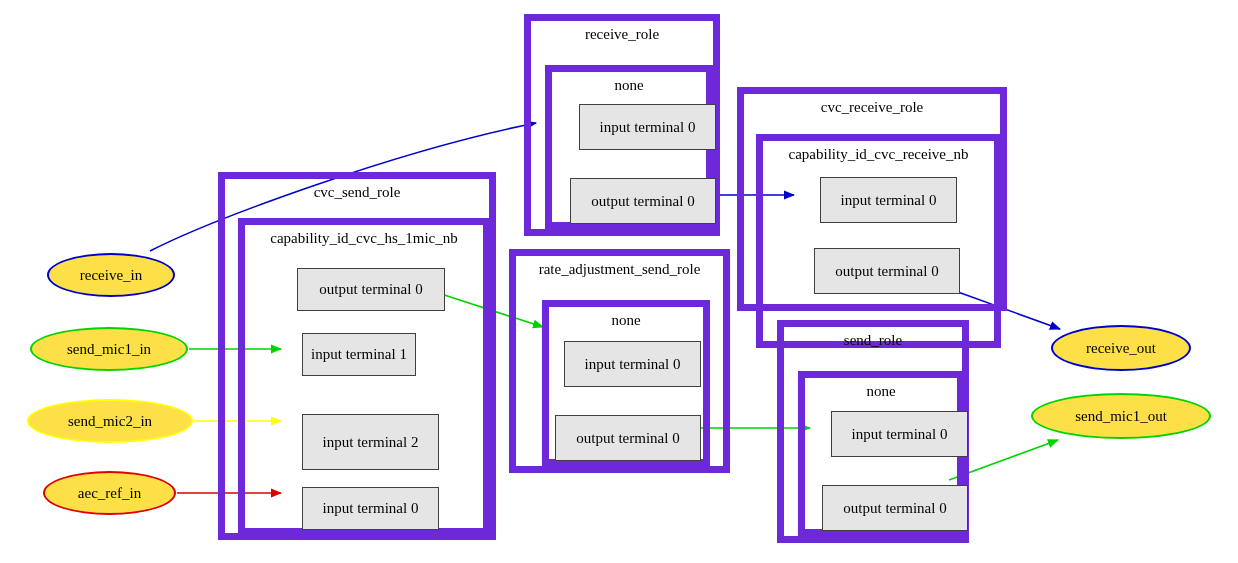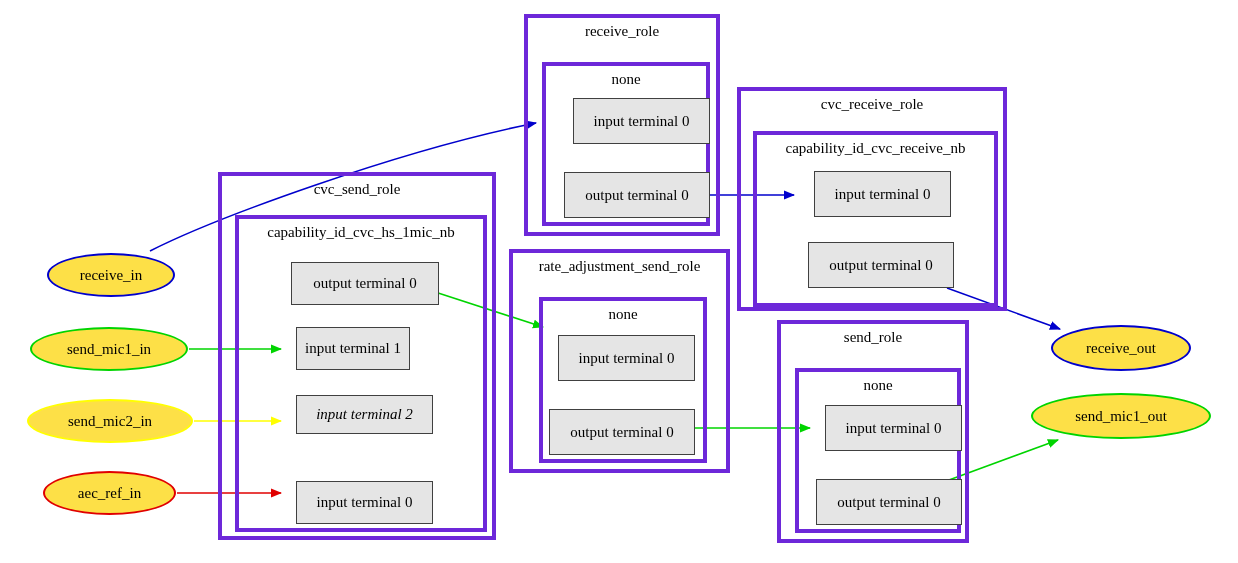--- a/index.html
+++ b/index.html
@@ -1,20 +1,20 @@
 <!DOCTYPE html>
 <html><head>
 <meta charset="utf-8">
 <style>
   html,body{margin:0;padding:0;background:#ffffff;}
   body{width:1238px;height:563px;font-family:"Liberation Serif",serif;}
   #canvas{position:relative;width:1238px;height:563px;overflow:hidden;background:#fff;}
   #edges{position:absolute;left:0;top:0;width:1238px;height:563px;pointer-events:none;}
 
-  .cluster{position:absolute;border:4px solid #6d28d9;background:transparent;box-sizing:border-box;}
+  .cluster{position:absolute;border:7px solid #6d28d9;background:transparent;box-sizing:border-box;}
   .cluster-label{position:absolute;top:5px;left:0;width:100%;text-align:center;font-size:15px;color:#000;white-space:nowrap;}
   .terminal{position:absolute;border:1px solid #404040;box-sizing:border-box;background:#e5e5e5;
             display:flex;align-items:center;justify-content:center;font-size:15px;color:#000;white-space:nowrap;}
 
   .node{position:absolute;display:flex;align-items:center;justify-content:center;
         font-size:15px;color:#000;white-space:nowrap;box-sizing:border-box;}
   .ellipse{border-radius:50%;border:2px solid #000;background:#fde047;}
   .e-blue{border-color:#0000cc;}
   .e-green{border-color:#00d400;}
   .e-yellow{border-color:#ffff00;}
@@ -55,34 +55,34 @@
     <div class="cluster-label">receive_role</div>
     <div class="cluster" id="cl-receive_role-inner" style="left: 14px; top: 44px; width: 168px; height: 164px;">
       <div class="cluster-label">none</div>
       <div class="terminal" id="t-receive_role_in0" style="left: 27px; top: 32px; width: 137px; height: 46px;">input terminal 0</div>
       <div class="terminal" id="t-receive_role_out0" style="left: 18px; top: 106px; width: 146px; height: 46px;">output terminal 0</div>
     </div>
   </div>
 
   <div class="cluster" id="cl-cvc_receive_role" style="left: 737px; top: 87px; width: 270px; height: 224px; font-family: Liberation Serif, serif;">
     <div class="cluster-label">cvc_receive_role</div>
-    <div class="cluster" id="cl-cvc_receive_role-inner" style="left: 12px; top: 40px; width: 245px; height: 176px;">
+    <div class="cluster" id="cl-cvc_receive_role-inner" style="left: 12px; top: 40px; width: 245px; height: 214px;">
       <div class="cluster-label">capability_id_cvc_receive_nb</div>
       <div class="terminal" id="t-cvc_receive_in0" style="left: 57px; top: 36px; width: 137px; height: 46px;">input terminal 0</div>
       <div class="terminal" id="t-cvc_receive_out0" style="left: 51px; top: 107px; width: 146px; height: 46px;">output terminal 0</div>
     </div>
   </div>
 
   <div class="cluster" id="cl-cvc_send_role" style="left: 218px; top: 172px; width: 278px; height: 368px;">
     <div class="cluster-label">cvc_send_role</div>
     <div class="cluster" id="cl-cvc_send_role-inner" style="left: 13px; top: 39px; width: 252px; height: 317px; padding-left: 36px;">
       <div class="cluster-label">capability_id_cvc_hs_1mic_nb</div>
       <div class="terminal" id="t-cvc_send_out0" style="left: 52px; top: 43px; width: 148px; height: 43px;">output terminal 0</div>
       <div class="terminal" id="t-cvc_send_in1" style="left: 57px; top: 108px; width: 114px; height: 43px; text-align: right;">input terminal 1</div>
-      <div class="terminal" id="t-cvc_send_in2" style="left: 57px; top: 176px; width: 137px; height: 39px; font-style: italic;">input terminal 2</div>
+      <div class="terminal" id="t-cvc_send_in2" style="left: 57px; top: 189px; width: 137px; height: 56px;">input terminal 2</div>
       <div class="terminal" id="t-cvc_send_in0" style="left: 57px; top: 262px; width: 137px; height: 43px;">input terminal 0</div>
     </div>
   </div>
 
   <div class="cluster" id="cl-rate_adjustment_send_role" style="left: 509px; top: 249px; width: 221px; height: 224px;">
     <div class="cluster-label">rate_adjustment_send_role</div>
     <div class="cluster" id="cl-rate_adjustment_send_role-inner" style="left: 26px; top: 44px; width: 168px; height: 166px;">
       <div class="cluster-label">none</div>
       <div class="terminal" id="t-rate_adj_in0" style="left: 15px; top: 34px; width: 137px; height: 46px;">input terminal 0</div>
       <div class="terminal" id="t-rate_adj_out0" style="left: 6px; top: 108px; width: 146px; height: 46px;">output terminal 0</div>

